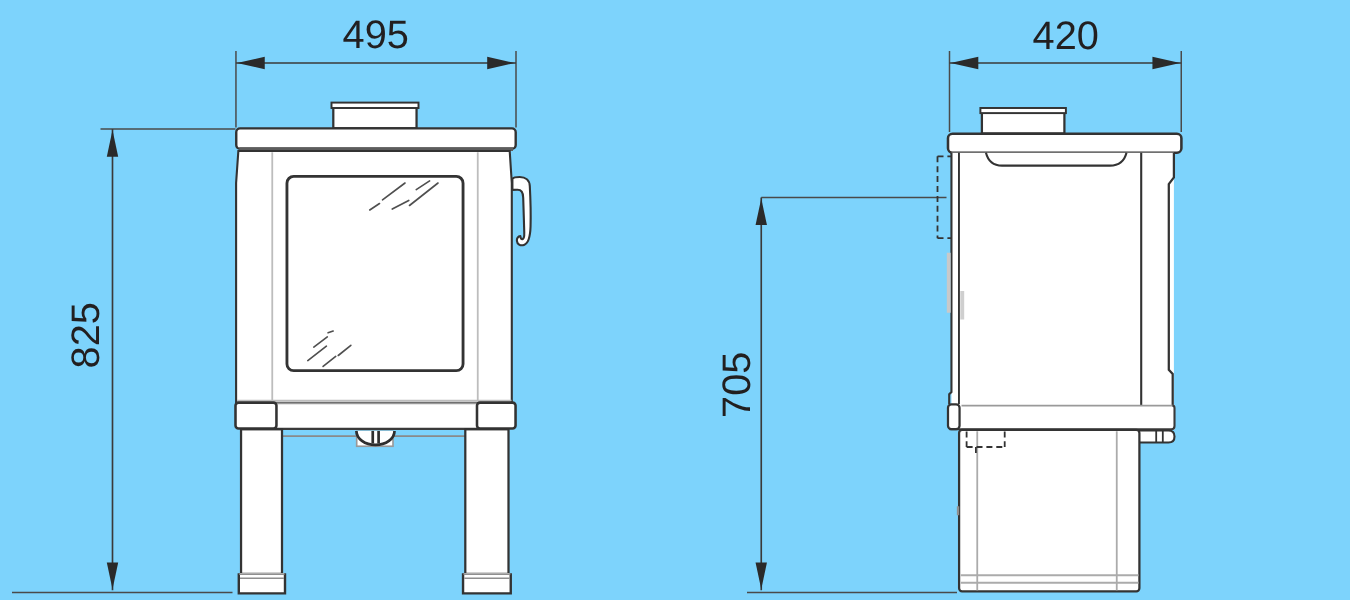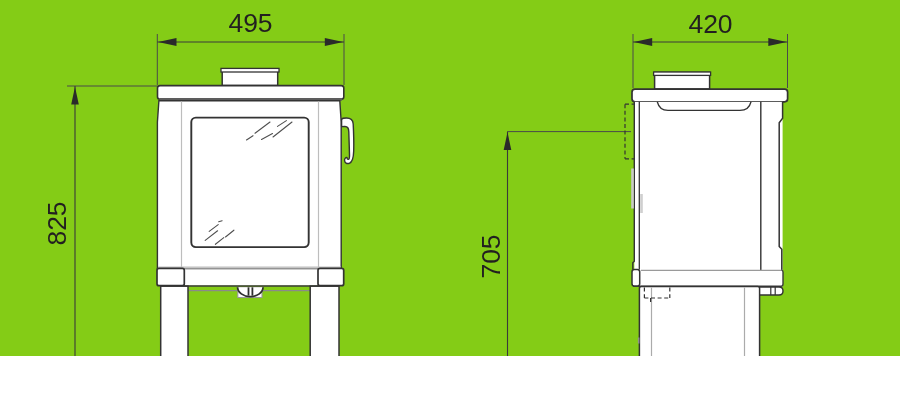--- a/index.html
+++ b/index.html
@@ -1,16 +1,16 @@
 <!DOCTYPE html>
 <html><head>
 <meta charset="utf-8">
 <style>
   html,body{margin:0;padding:0;background:#ffffff;}
-  #page{width:900px;height:356px;position:relative;overflow:hidden;background:#84cc16;}
+  #page{width:900px;height:400px;position:relative;overflow:hidden;background:#7dd3fc;}
   svg{display:block;}
   text{font-family:"Liberation Sans",sans-serif;fill:#221f20;}
 </style>
 </head>
 <body>
 <div id="page">
 <svg width="900" height="400" viewBox="0 0 900 400">
 
 <line x1="157.3" y1="34" x2="157.3" y2="85" stroke="#4a4a4a" stroke-width="1"></line>
 <line x1="344" y1="34" x2="344" y2="85" stroke="#4a4a4a" stroke-width="1"></line>

